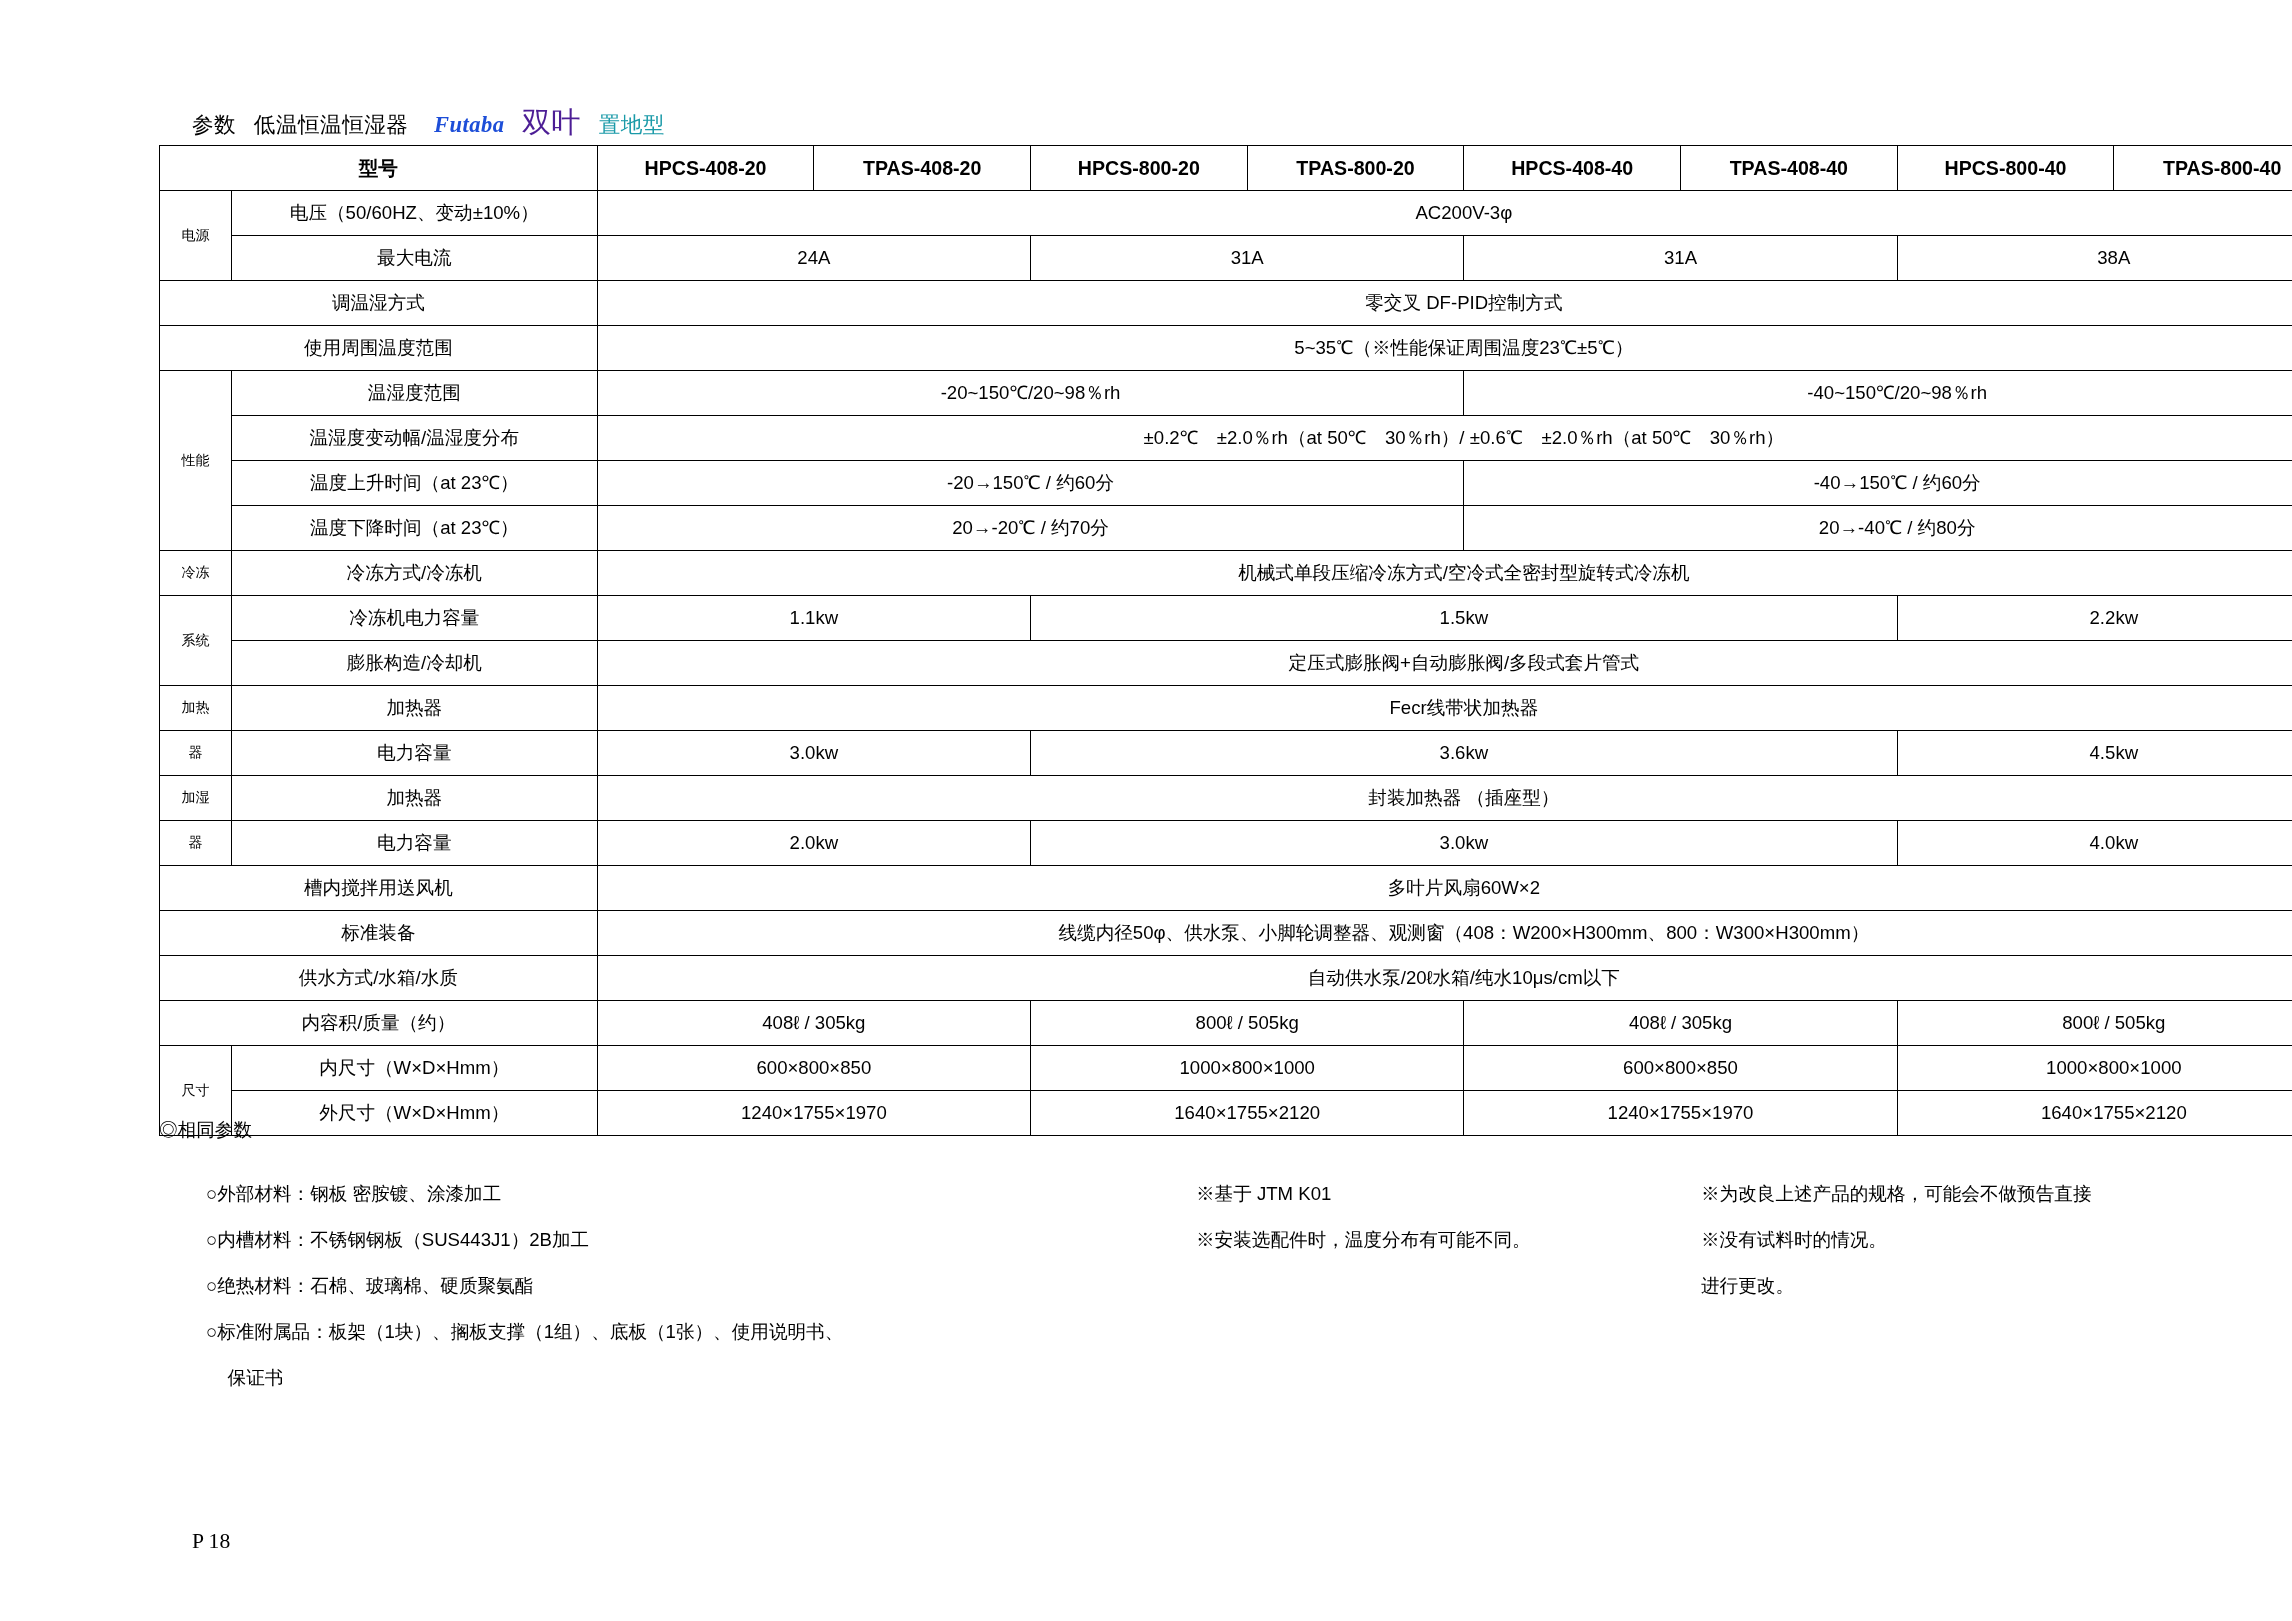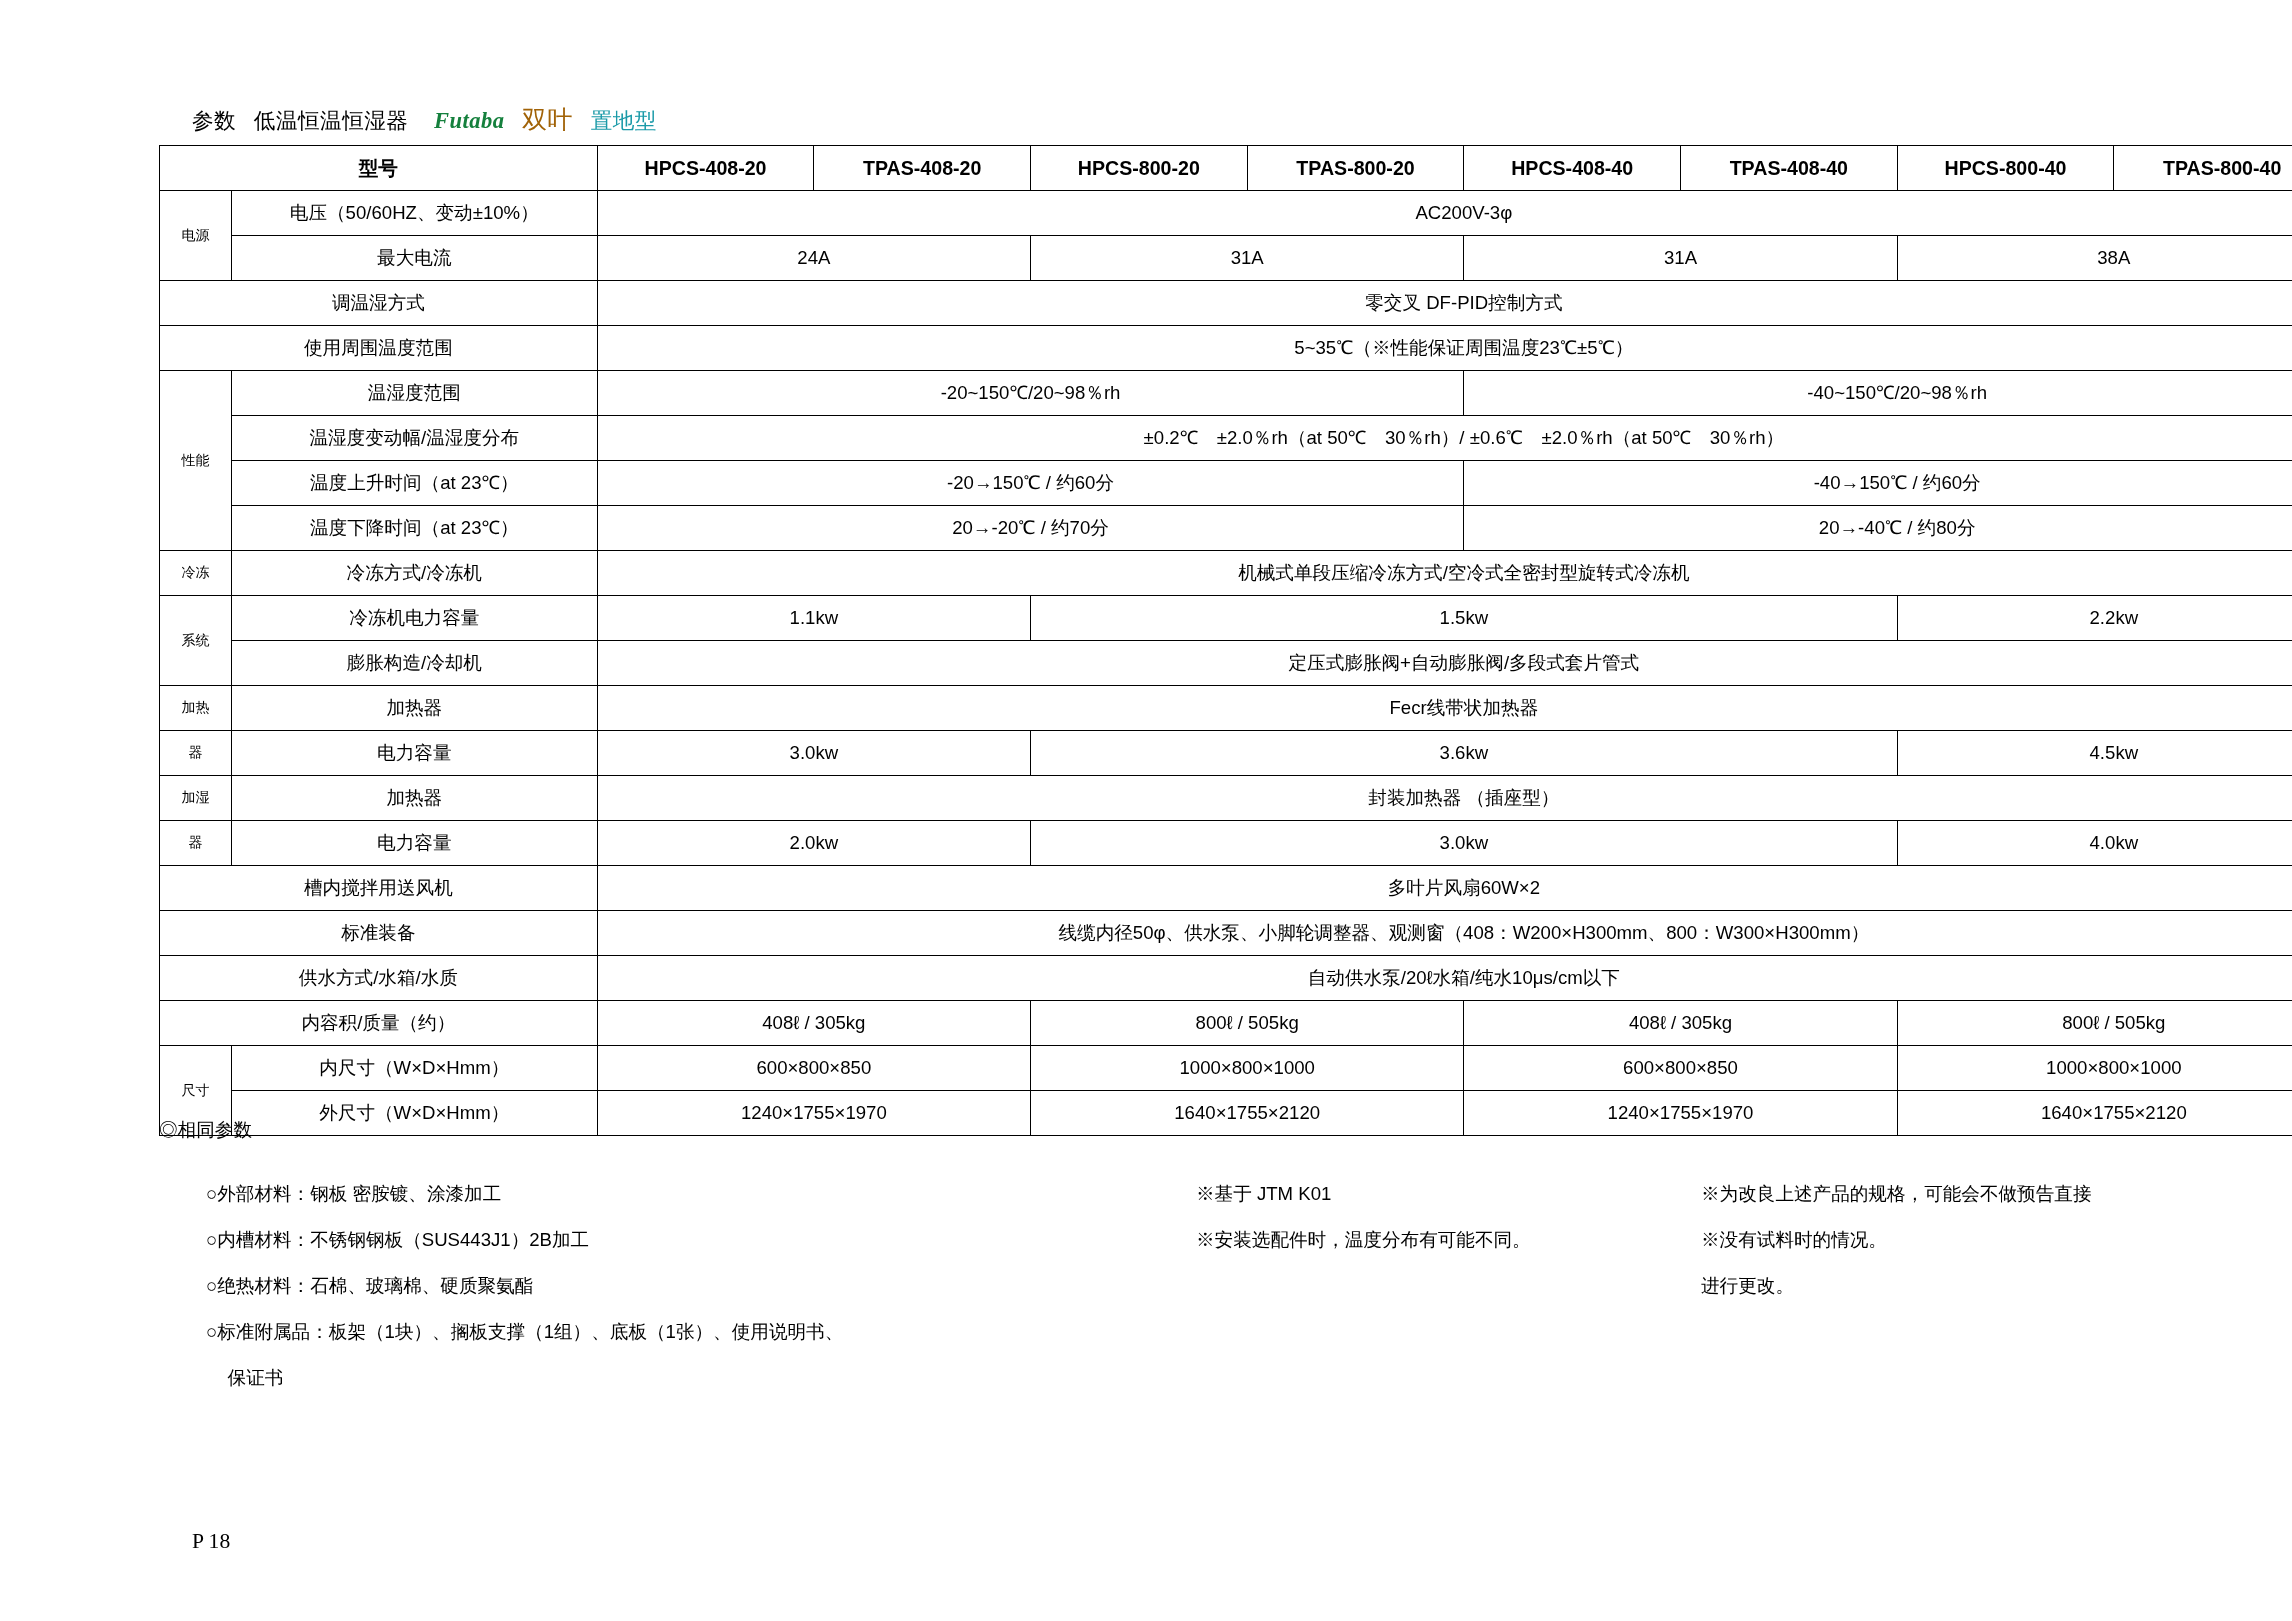--- a/index.html
+++ b/index.html
@@ -27,29 +27,29 @@
     left: 192px;
     top: 103px;
     font-size: 21.6px;
     white-space: nowrap;
     letter-spacing: 0.5px;
   }
   .doc-header .h-part { display: inline-block; text-align: right; }
   .doc-header .h-gap-sm { display: inline-block; width: 17.6px; }
   .doc-header .h-gap-lg { display: inline-block; width: 25.5px; }
   .doc-header .brand {
-    color: #15803d;
+    color: #1d4ed8;
     font-weight: bold;
     font-style: italic;
     font-family: "Liberation Serif", serif;
     font-size: 22.5px;
   }
   .doc-header .brand-cn {
-    color: #a16207;
-    font-size: 25px;
+    color: #4c1d95;
+    font-size: 29px;
   }
   .doc-header .brand-type {
     color: #1a9aa8;
     font-size: 21.6px;
   }
 
   
   table.spec {
     position: absolute;
     left: 159px;

